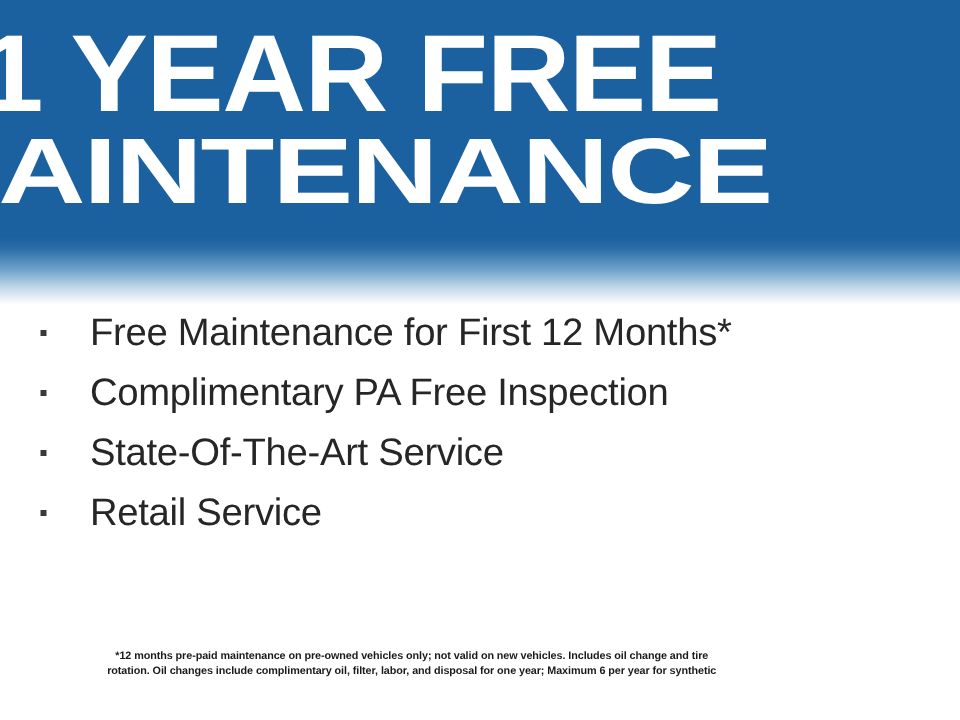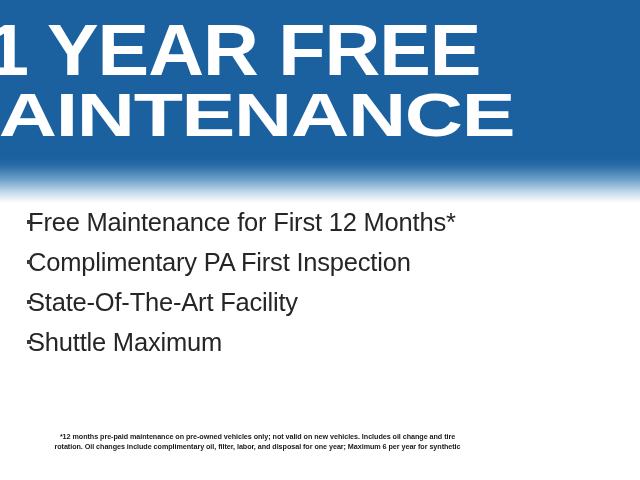--- a/index.html
+++ b/index.html
@@ -72,41 +72,41 @@
     position: absolute;
     left: 0;
     top: 205px;
     width: 640px;
     list-style: none;
     margin: 0;
     padding: 0;
   }
   .benefit-item {
     position: relative;
-    padding-left: 28px;
+    padding-left: 60px;
     margin-bottom: 5px;
     color: #262626;
     font-size: 25.5px;
     line-height: 1.37;
     font-family: "Liberation Sans", sans-serif;
     letter-spacing: -0.2px;
   }
   .bullet-square {
     position: absolute;
     left: 27px;
     top: 15px;
     width: 4px;
     height: 4px;
     background: #3a3a3a;
   }
 
   
   #disclaimer {
     position: absolute;
-    left: 0;
+    left: 17px;
     top: 432px;
     width: 515px;
     text-align: center;
     color: #1a1a1a;
     font-family: "Liberation Sans", sans-serif;
     font-weight: bold;
     font-size: 7.2px;
     line-height: 1.42;
     letter-spacing: -0.05px;
   }
@@ -126,28 +126,28 @@
   </div>
 </div>
 
 <ul id="benefits-list">
   <li class="benefit-item">
     <span class="bullet-square"></span>
     <span>Free Maintenance for First 12 Months*</span>
   </li>
   <li class="benefit-item">
     <span class="bullet-square"></span>
-    <span>Complimentary PA First Inspection</span>
+    <span>Complimentary PA Free Inspection</span>
   </li>
   <li class="benefit-item">
     <span class="bullet-square"></span>
-    <span>State-Of-The-Art Facility</span>
+    <span>State-Of-The-Art Service</span>
   </li>
   <li class="benefit-item">
     <span class="bullet-square"></span>
-    <span>Shuttle Maximum</span>
+    <span>Retail Service</span>
   </li>
 </ul>
 
 <div id="disclaimer">
   <span class="disclaimer-line">*12 months pre-paid maintenance on pre-owned vehicles only; not valid on new vehicles. Includes oil change and tire</span>
   <span class="disclaimer-line">rotation. Oil changes include complimentary oil, filter, labor, and disposal for one year; Maximum 6 per year for synthetic</span>
 </div>
 
 </body></html>

